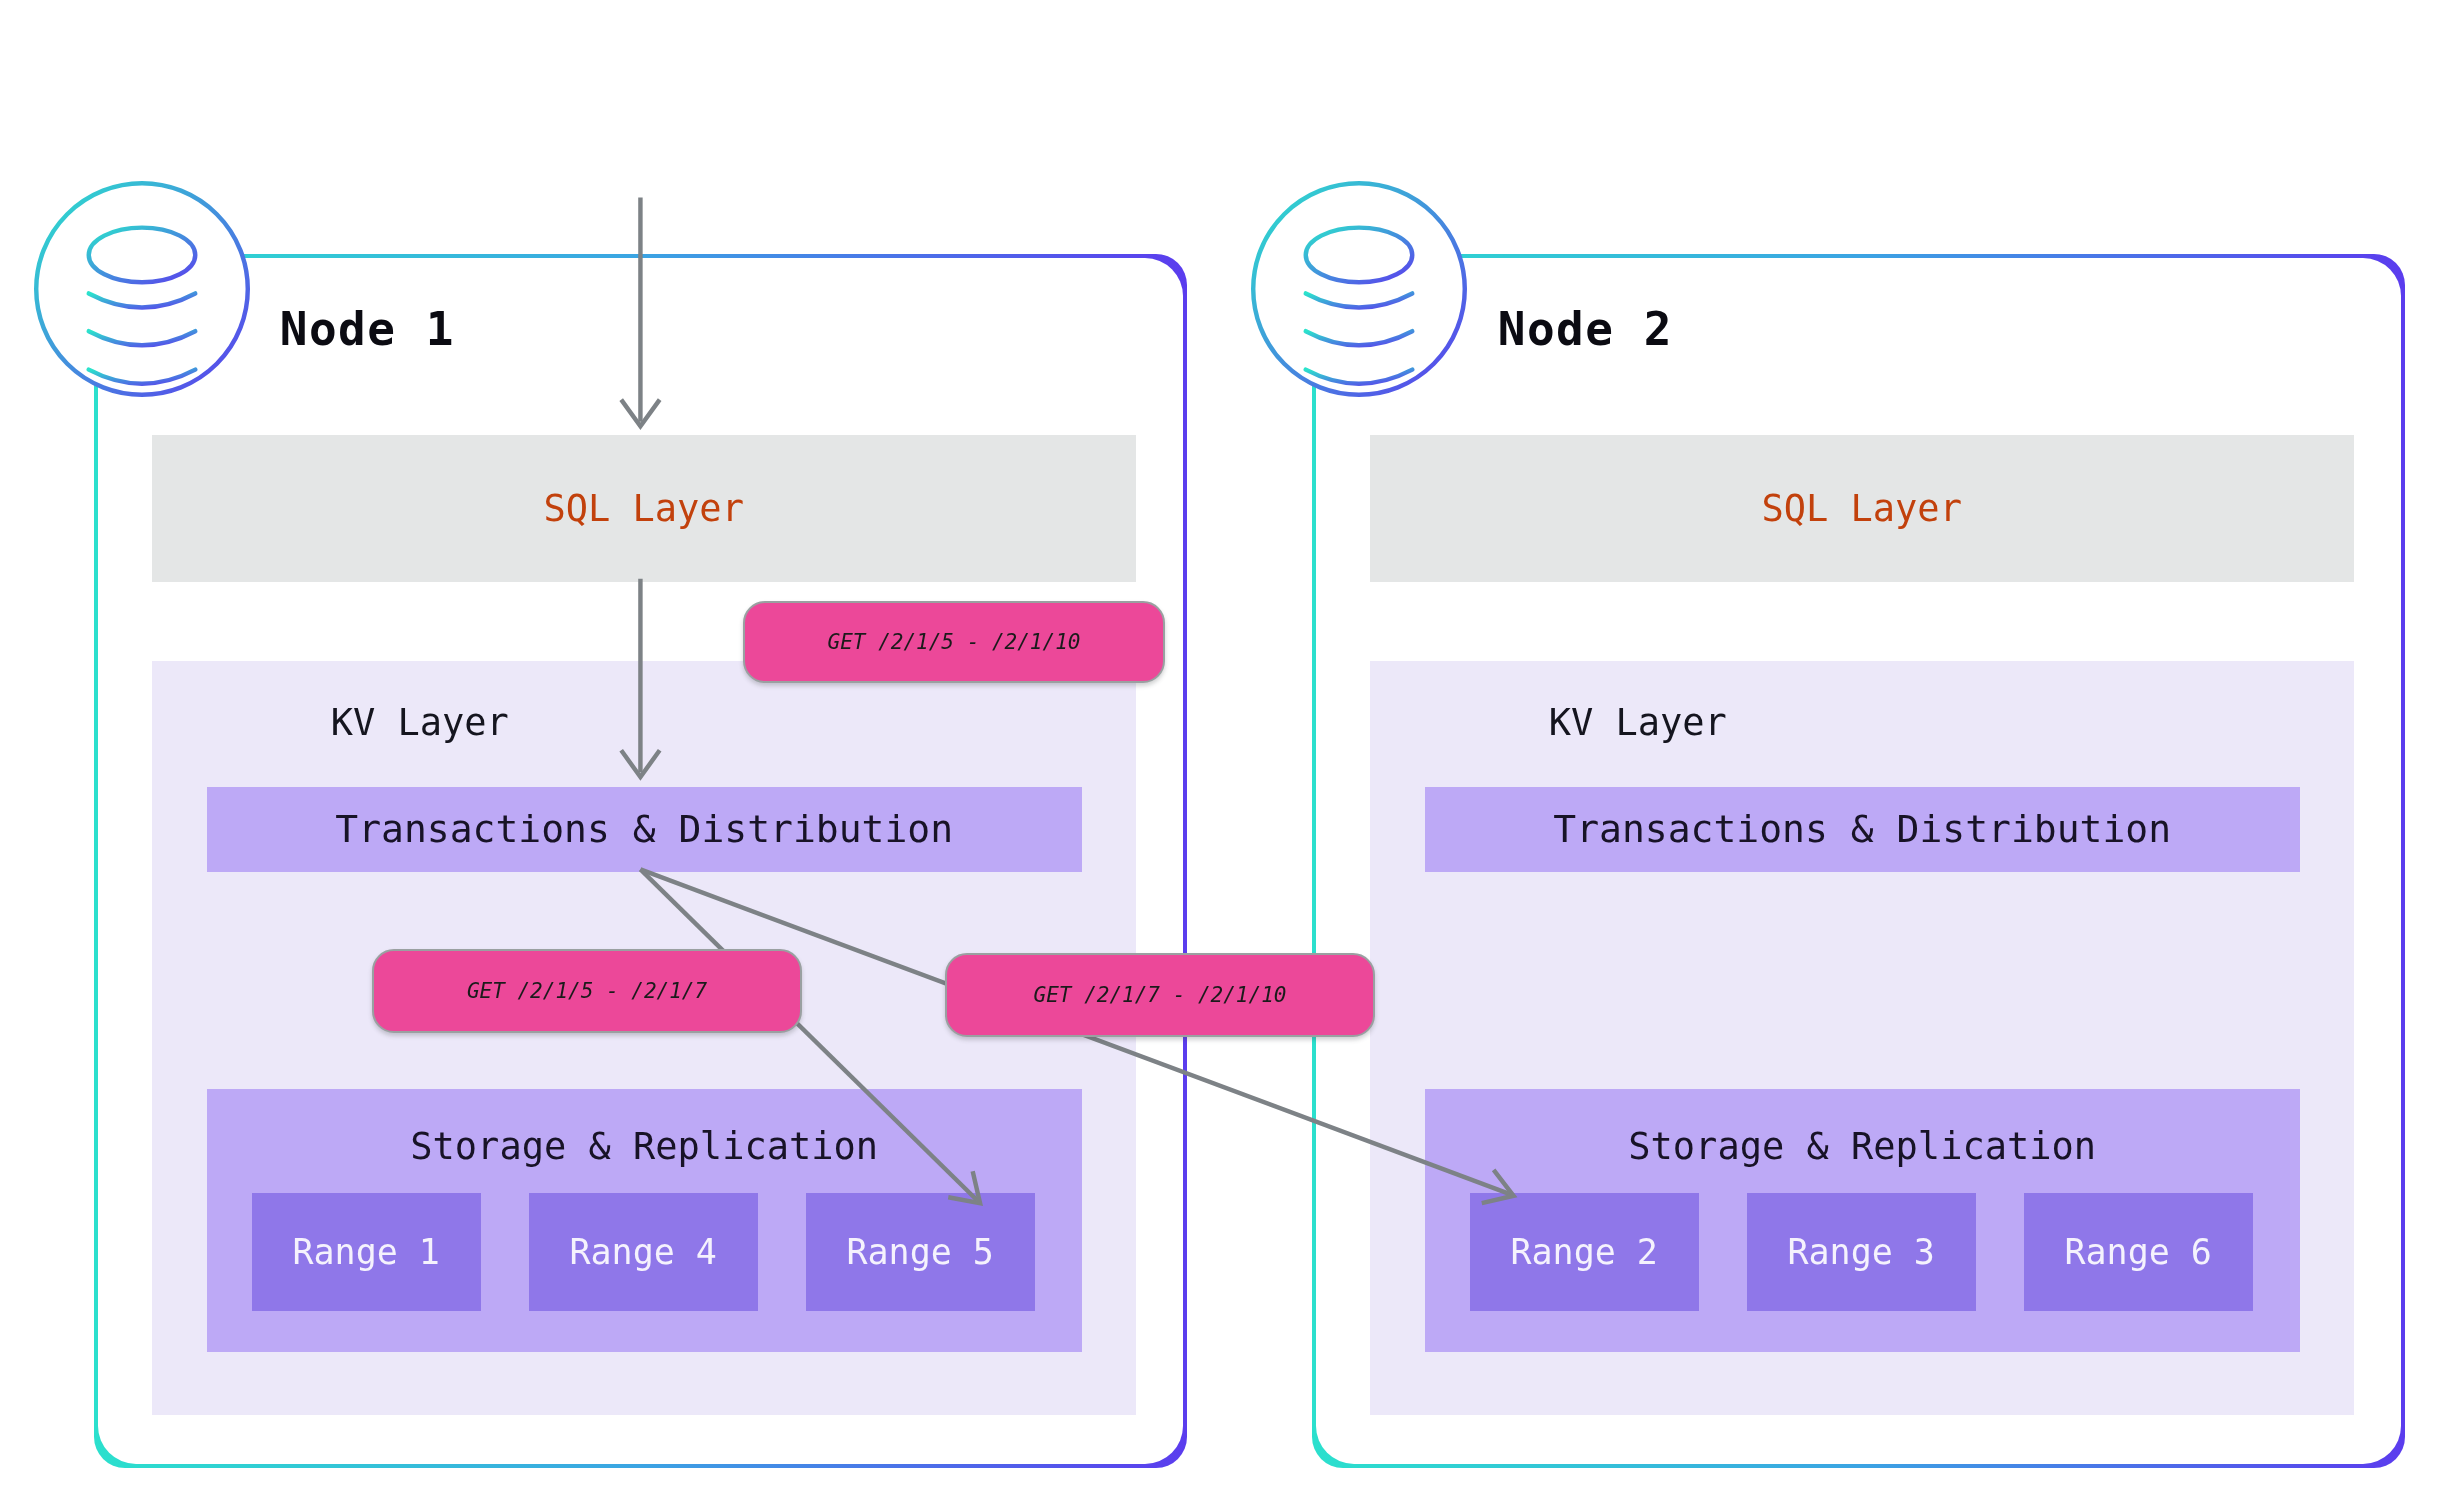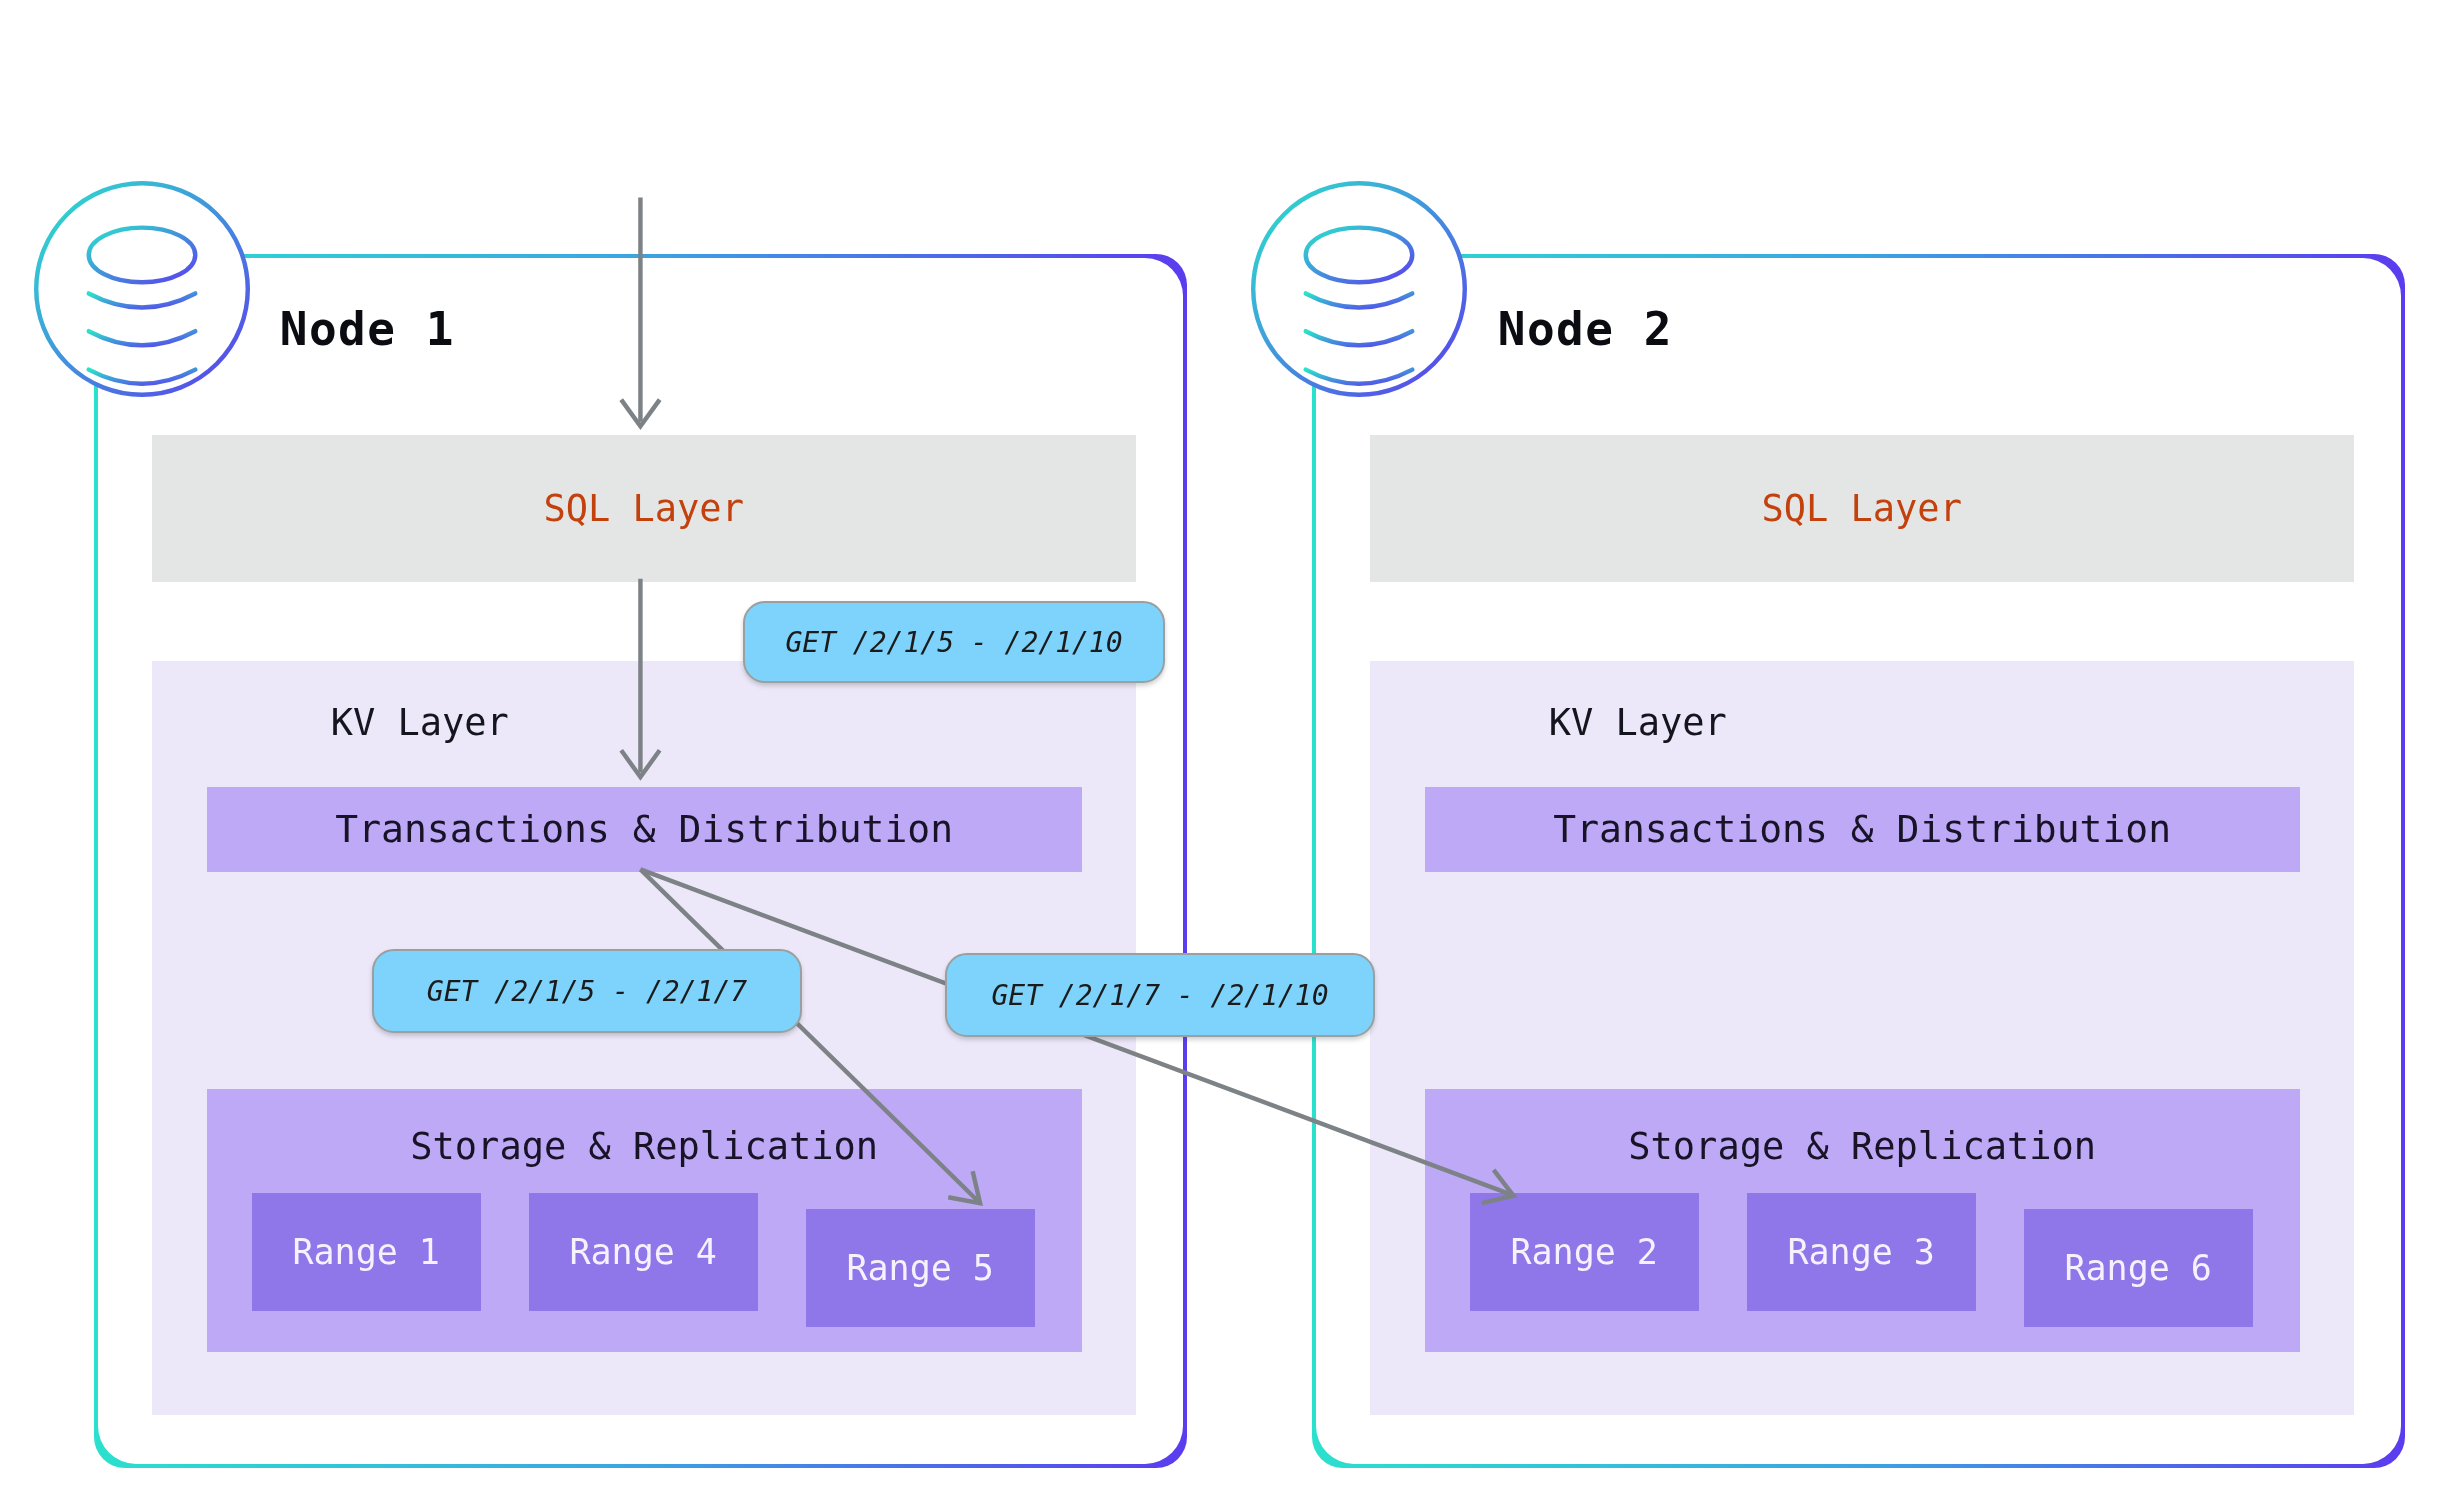--- a/index.html
+++ b/index.html
@@ -16,26 +16,26 @@
   .sql-bar{position:absolute;left:54px;top:177px;width:984px;height:147px;background:#e4e6e6;
            display:flex;align-items:center;justify-content:center;font-size:37px;color:#c2410c;}
   .kv-box{position:absolute;left:54px;top:403px;width:984px;height:754px;background:#ece8f9;}
   .kv-label{position:absolute;left:185px;top:443px;font-size:37px;color:#15151f;white-space:nowrap;margin-left:48px;}
   .trans-bar{position:absolute;left:109px;top:529px;width:875px;height:85px;background:#bda9f6;
              display:flex;align-items:center;justify-content:center;font-size:38px;color:#181327;}
   .storage-box{position:absolute;left:109px;top:831px;width:875px;height:263px;background:#bda9f6;}
   .storage-title{position:absolute;left:0;top:36px;width:100%;text-align:center;font-size:37px;color:#181327;}
   .range{position:absolute;top:104px;width:229px;height:118px;background:#8f77e9;
          display:flex;align-items:center;justify-content:center;font-size:35px;color:#f5f2fd;}
-  .range.r0{left:45px;} .range.r1{left:322px;} .range.r2{left:599px;margin-top:16px;}
+  .range.r0{left:45px;} .range.r1{left:322px;} .range.r2{left:599px;}
   
   .node-icon{position:absolute;width:216px;height:216px;z-index:4;}
   
-  .callout{position:absolute;background:#7dd3fc;border:2.2px solid #9aa0a1;border-radius:22px;
-           display:flex;align-items:center;justify-content:center;font-style:italic;font-size:28px;
+  .callout{position:absolute;background:#ec4899;border:2.2px solid #9aa0a1;border-radius:22px;
+           display:flex;align-items:center;justify-content:center;font-style:italic;font-size:21px;
            color:#1b1b1b;z-index:3;box-shadow:0 3px 4.4px rgba(70,75,80,0.25);white-space:nowrap;}
   .query-box{position:absolute;left:368px;top:37px;width:548px;height:159px;background:#e7e9e8;
              border:2.2px solid #9aa0a1;border-radius:27px;z-index:3;box-shadow:0 3px 4.4px rgba(70,75,80,0.25);
              display:flex;flex-direction:column;justify-content:center;padding-left:36px;box-sizing:border-box;
              font-style:italic;font-size:30px;line-height:49px;color:#1b1b1b;}
   
   #arrows{position:absolute;left:0;top:0;z-index:2;}
 </style>
 </head>
 <body>

